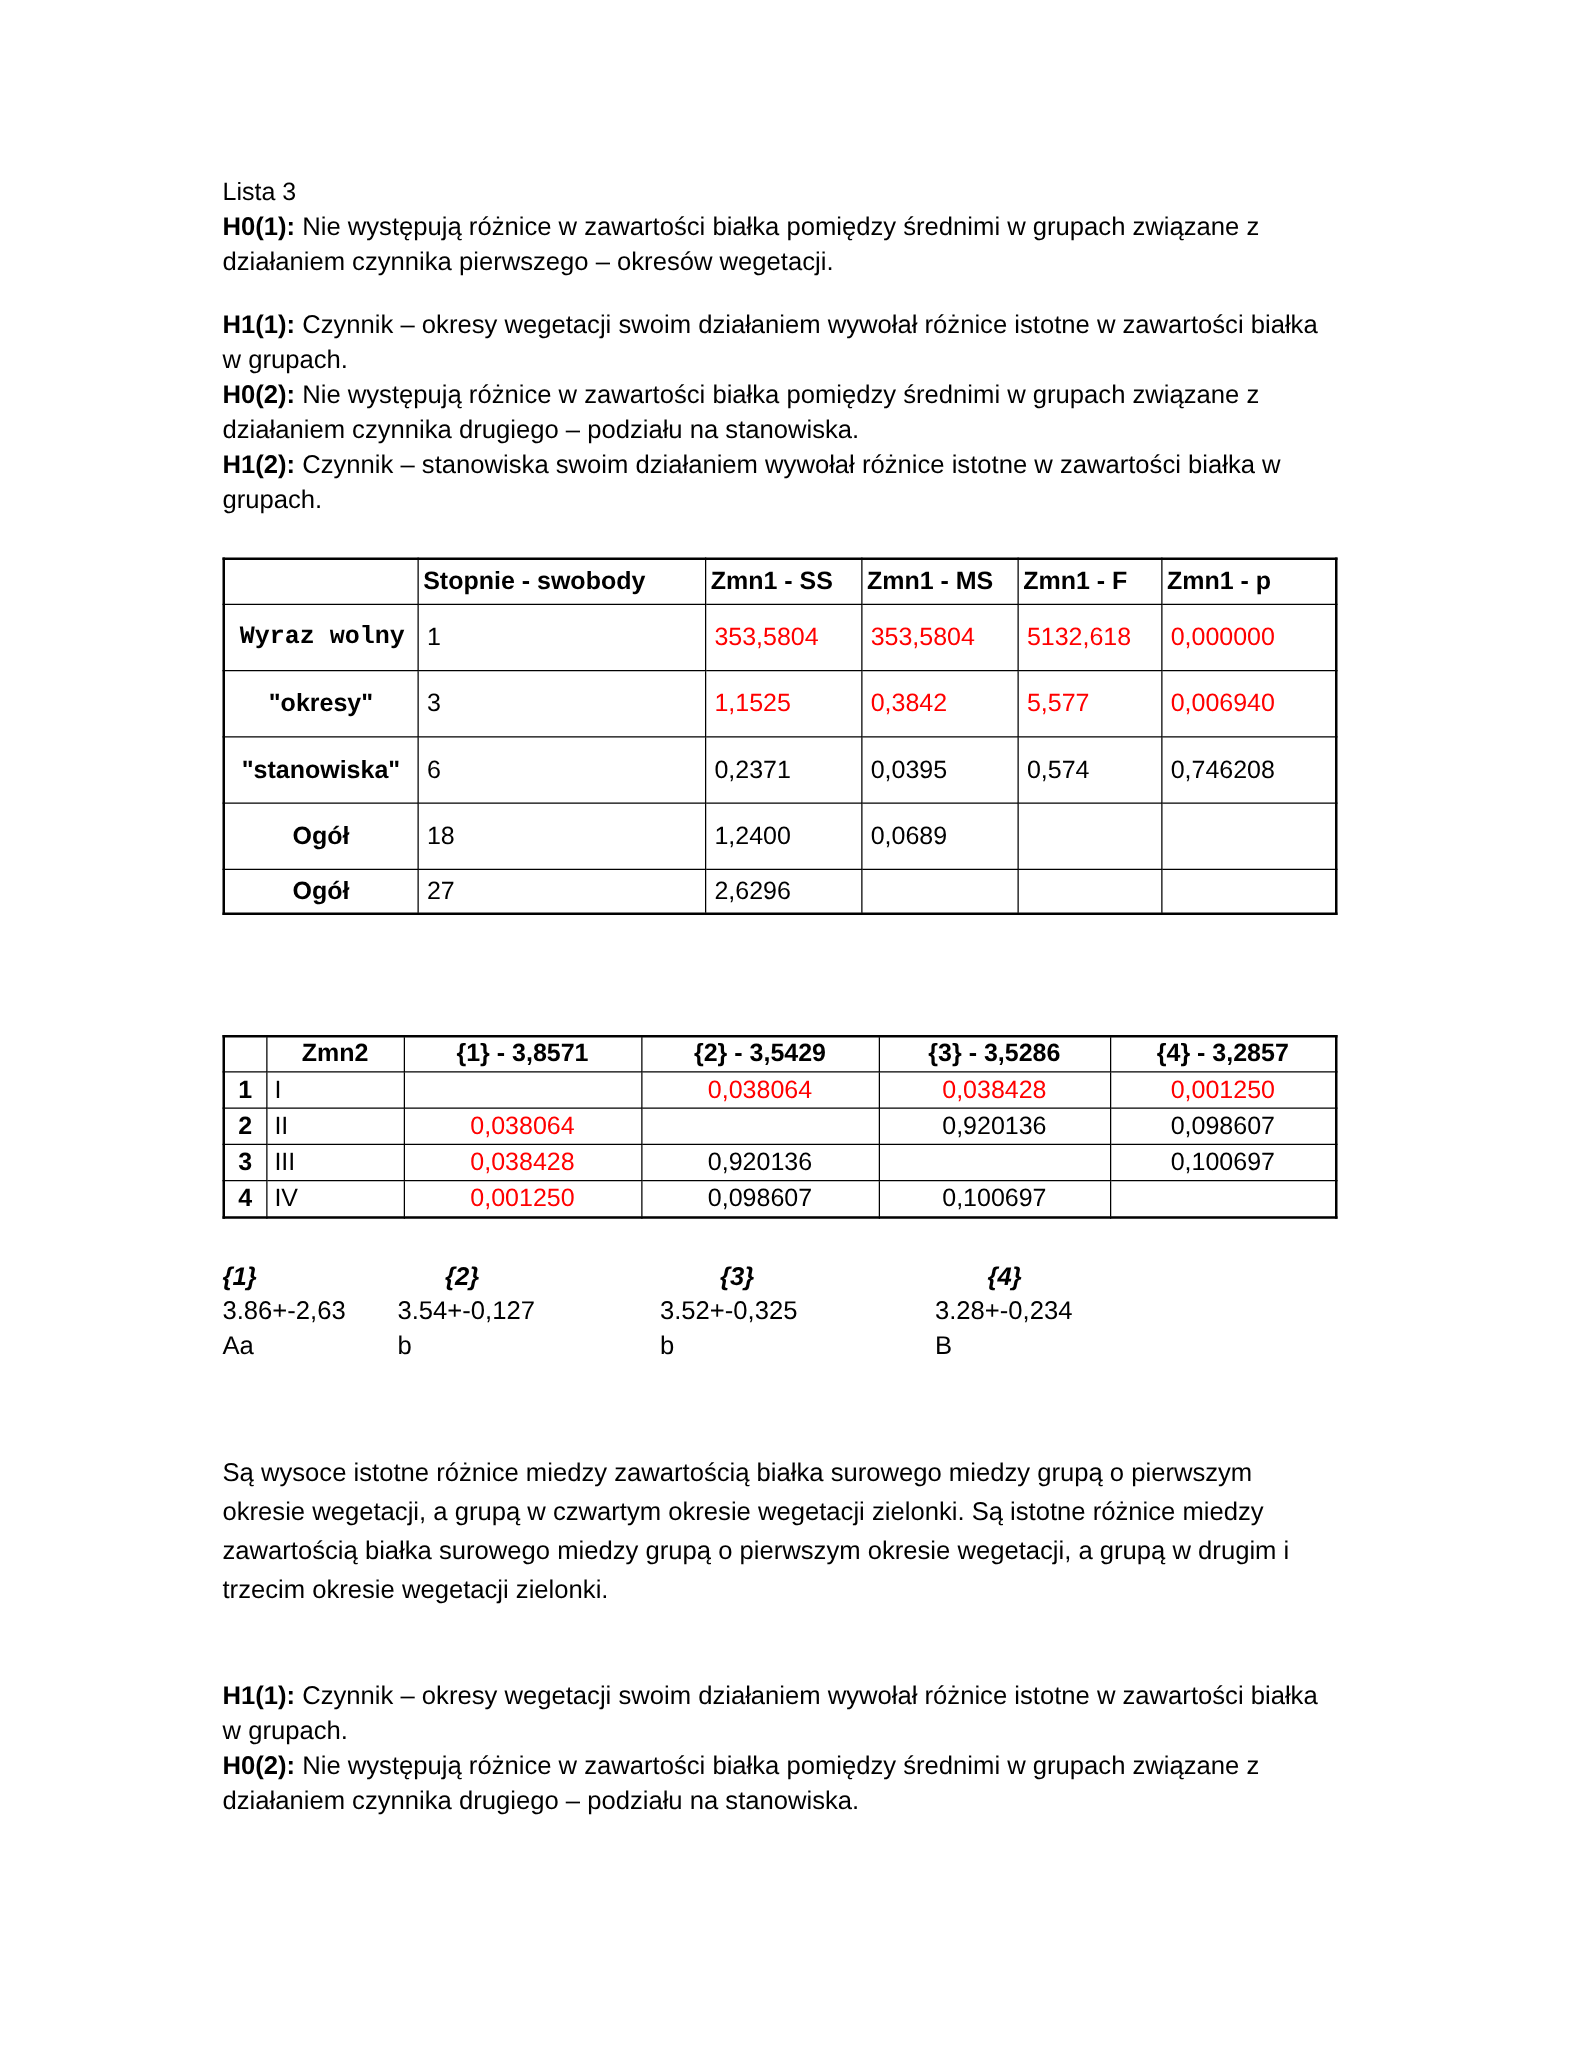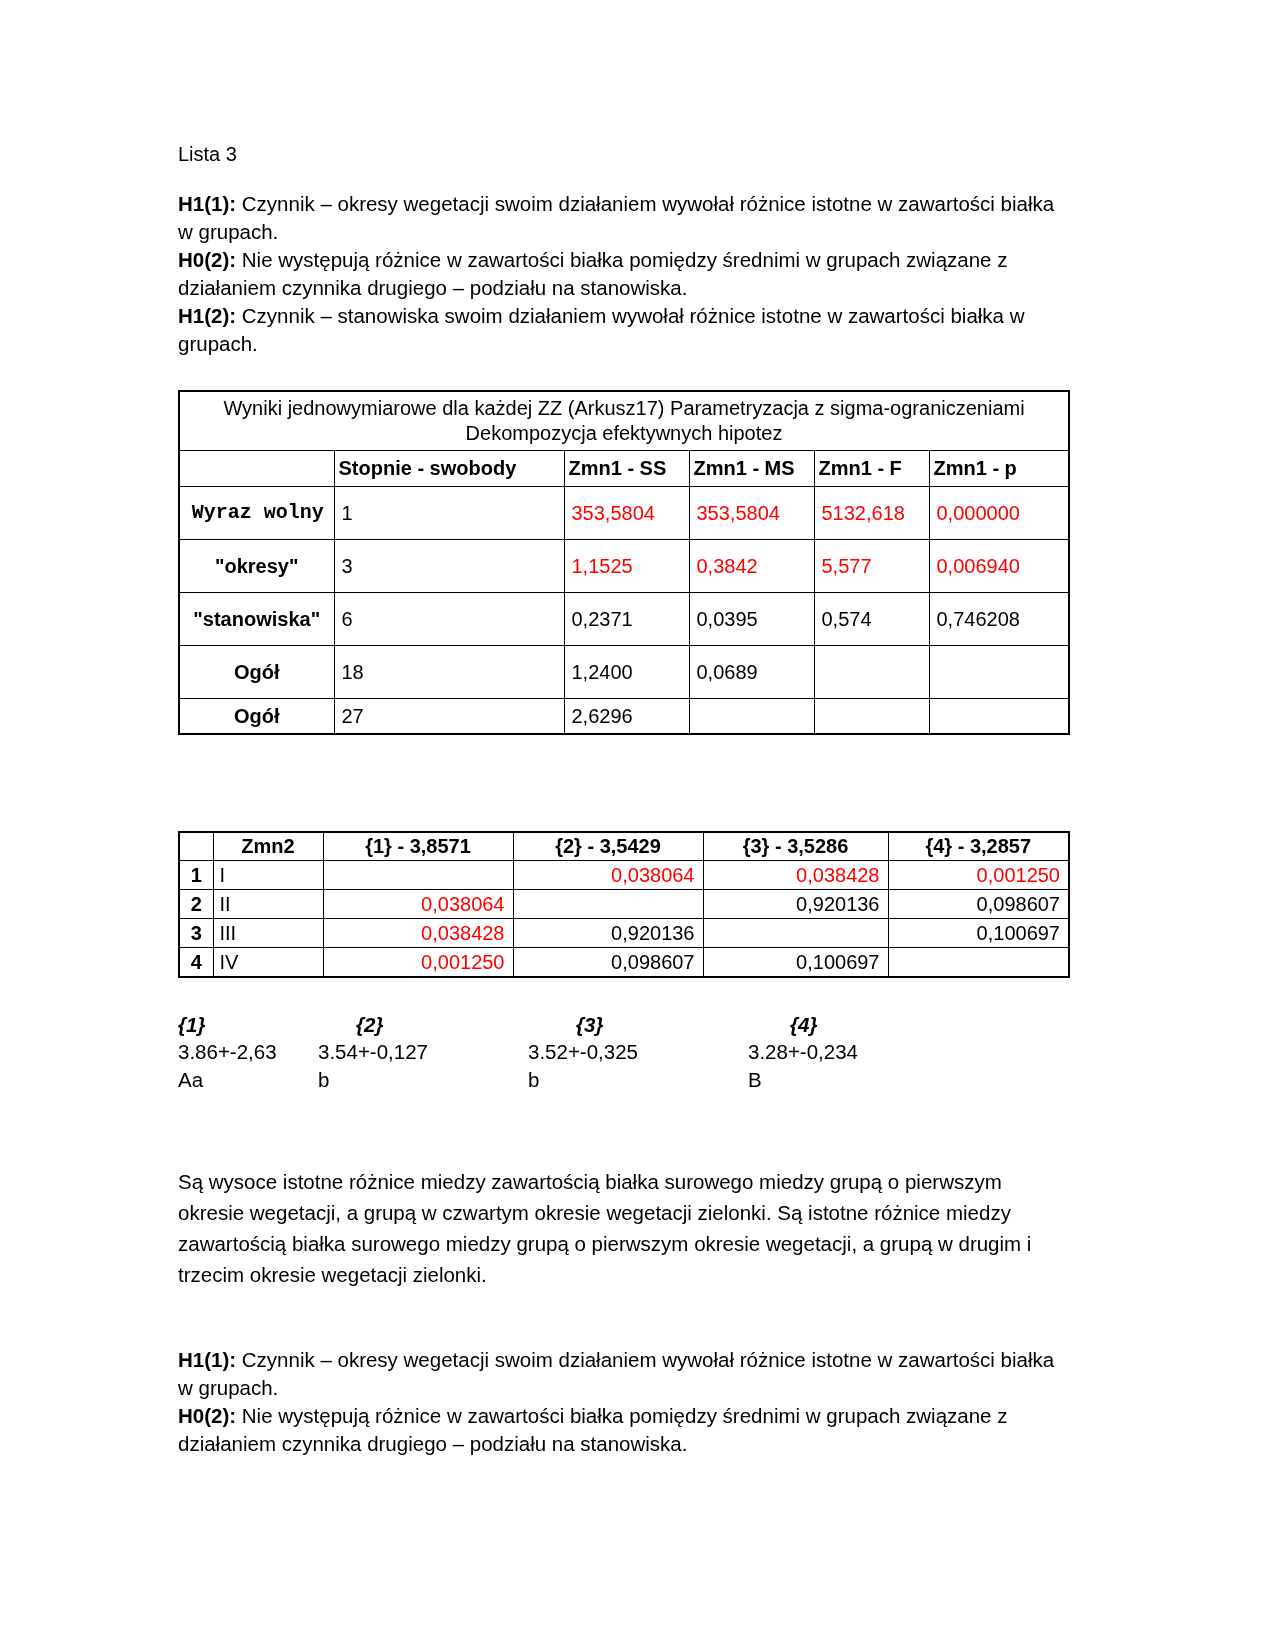--- a/index.html
+++ b/index.html
@@ -136,21 +136,21 @@
     font-size: 20px;
     padding: 1px 3px;
   }
   #table-duncan .rlabel {
     text-align: left;
     font-weight: normal;
     font-size: 20px;
     padding: 1px 6px;
   }
   #table-duncan .val {
-    text-align: right;
+    text-align: center;
     font-weight: normal;
     font-size: 20px;
     padding: 1px 8px;
   }
   #table-duncan tr.datarow td { height: 26px; }
 
   
   .groups {
     margin-top: 34px;
     position: relative;
@@ -189,20 +189,23 @@
   }
 </style>
 </head>
 <body>
 
 <div class="page">
   <div class="content">
 
     <div class="lista">Lista 3</div>
 
+    <div class="para">
+      <b>H0(1):</b><span> Nie występują różnice w zawartości białka pomiędzy średnimi w grupach związane z działaniem czynnika pierwszego – okresów wegetacji.</span>
+    </div>
 
     <div class="para gap">
       <b>H1(1):</b><span> Czynnik – okresy wegetacji swoim działaniem wywołał różnice istotne w zawartości białka w grupach.</span>
     </div>
 
     <div class="para">
       <b>H0(2):</b><span> Nie występują różnice w zawartości białka pomiędzy średnimi w grupach związane z działaniem czynnika drugiego – podziału na stanowiska.</span>
     </div>
 
     <div class="para">
@@ -212,23 +215,20 @@
     <table class="stat" id="table-anova">
       <colgroup>
         <col style="width:155px">
         <col style="width:230px">
         <col style="width:125px">
         <col style="width:125px">
         <col style="width:115px">
         <col style="width:140px">
       </colgroup>
       <tbody>
-        <tr>
-          <td class="caption-cell" colspan="6">Wyniki jednowymiarowe dla każdej ZZ (Arkusz17) Parametryzacja z sigma-ograniczeniami Dekompozycja efektywnych hipotez</td>
-        </tr>
         <tr>
           <td class="colhead"></td>
           <td class="colhead">Stopnie - swobody</td>
           <td class="colhead">Zmn1 - SS</td>
           <td class="colhead">Zmn1 - MS</td>
           <td class="colhead">Zmn1 - F</td>
           <td class="colhead">Zmn1 - p</td>
         </tr>
 
         <tr class="r-tall">

